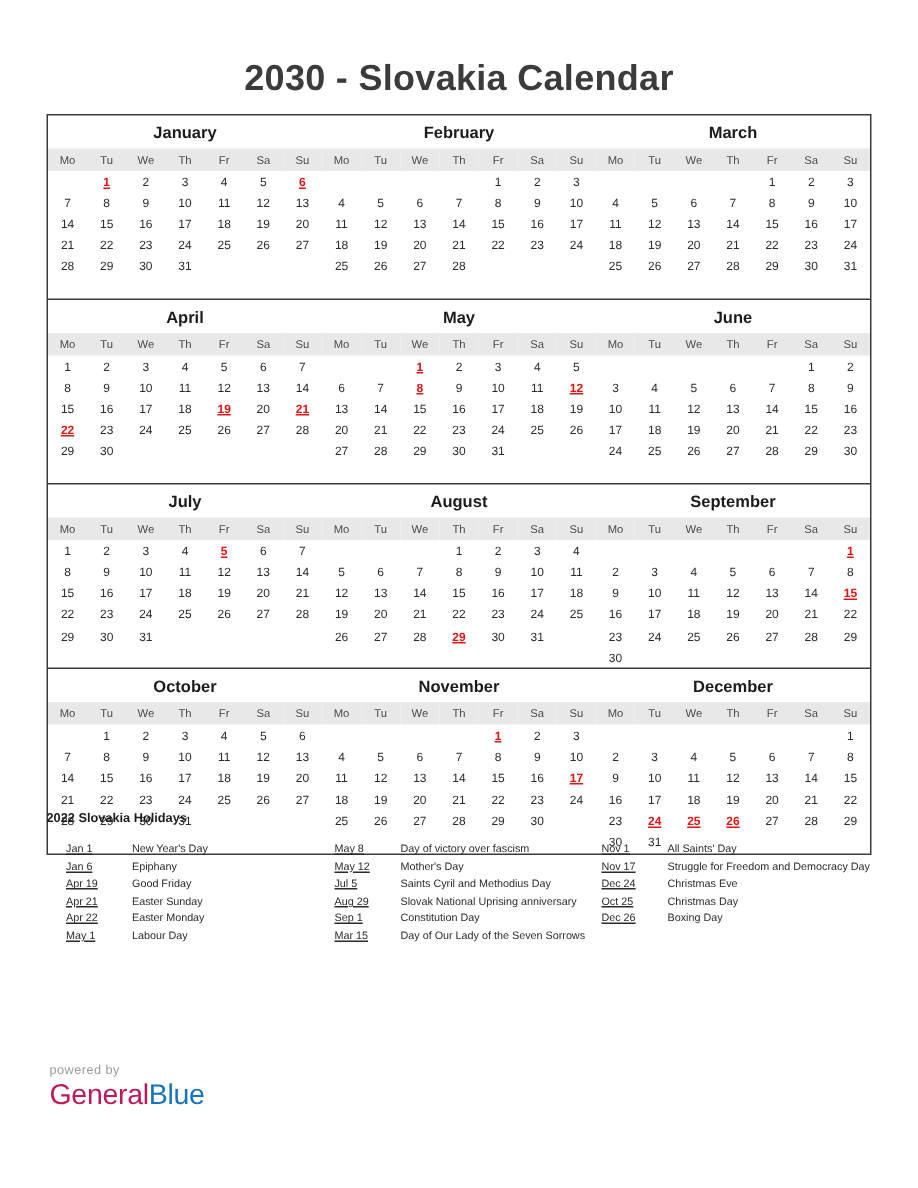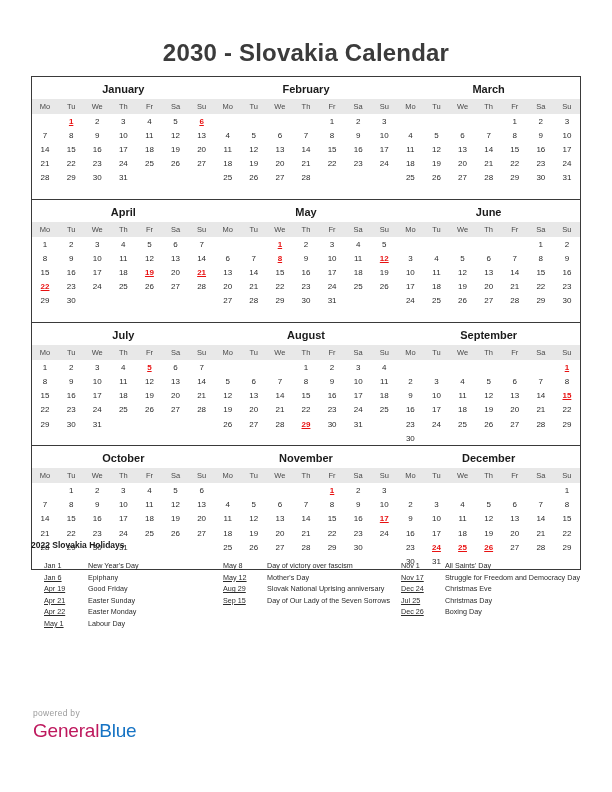--- a/index.html
+++ b/index.html
@@ -1074,43 +1074,51 @@
         <div class="hol-col c2">
           <div class="hol-item">
             <div class="hol-date">May 8</div>
             <div class="hol-name">Day of victory over fascism</div>
           </div>
           <div class="hol-item">
             <div class="hol-date">May 12</div>
             <div class="hol-name">Mother's Day</div>
           </div>
           <div class="hol-item">
+            <div class="hol-date">Jul 5</div>
+            <div class="hol-name">Saints Cyril and Methodius Day</div>
+          </div>
+          <div class="hol-item">
             <div class="hol-date">Aug 29</div>
             <div class="hol-name">Slovak National Uprising anniversary</div>
           </div>
           <div class="hol-item">
-            <div class="hol-date">Sep 15</div>
+            <div class="hol-date">Sep 1</div>
+            <div class="hol-name">Constitution Day</div>
+          </div>
+          <div class="hol-item">
+            <div class="hol-date">Mar 15</div>
             <div class="hol-name">Day of Our Lady of the Seven Sorrows</div>
           </div>
         </div>
         <div class="hol-col c3">
           <div class="hol-item">
             <div class="hol-date">Nov 1</div>
             <div class="hol-name">All Saints' Day</div>
           </div>
           <div class="hol-item">
             <div class="hol-date">Nov 17</div>
             <div class="hol-name">Struggle for Freedom and Democracy Day</div>
           </div>
           <div class="hol-item">
             <div class="hol-date">Dec 24</div>
             <div class="hol-name">Christmas Eve</div>
           </div>
           <div class="hol-item">
-            <div class="hol-date">Jul 25</div>
+            <div class="hol-date">Oct 25</div>
             <div class="hol-name">Christmas Day</div>
           </div>
           <div class="hol-item">
             <div class="hol-date">Dec 26</div>
             <div class="hol-name">Boxing Day</div>
           </div>
         </div>
       </div>
   </div>
 

